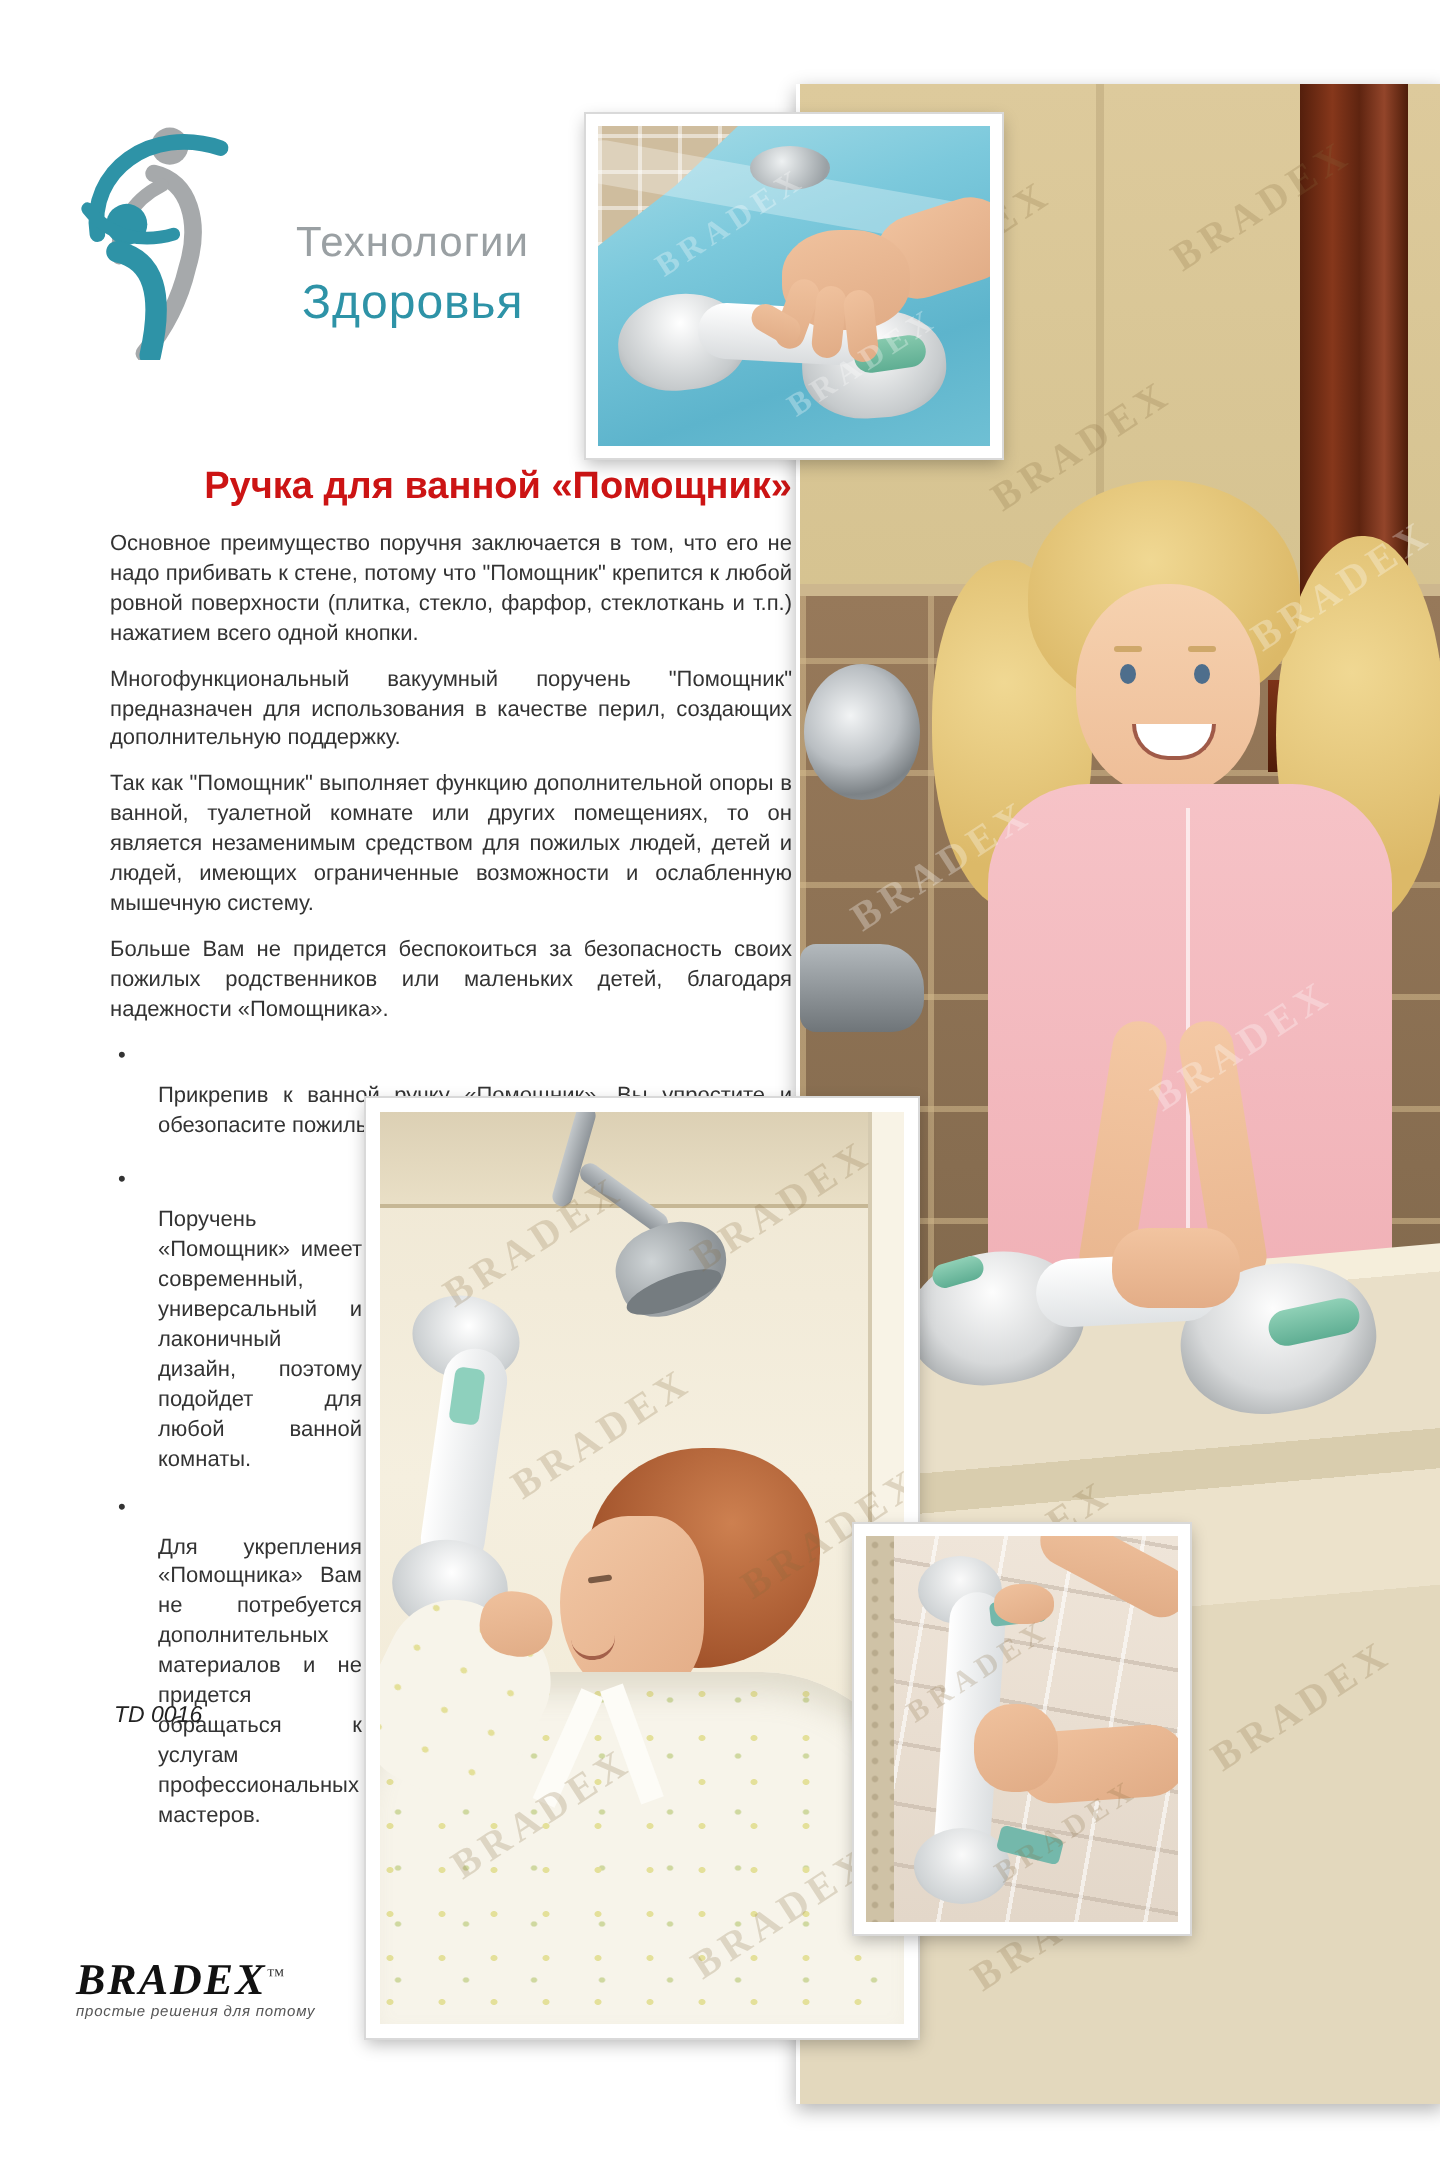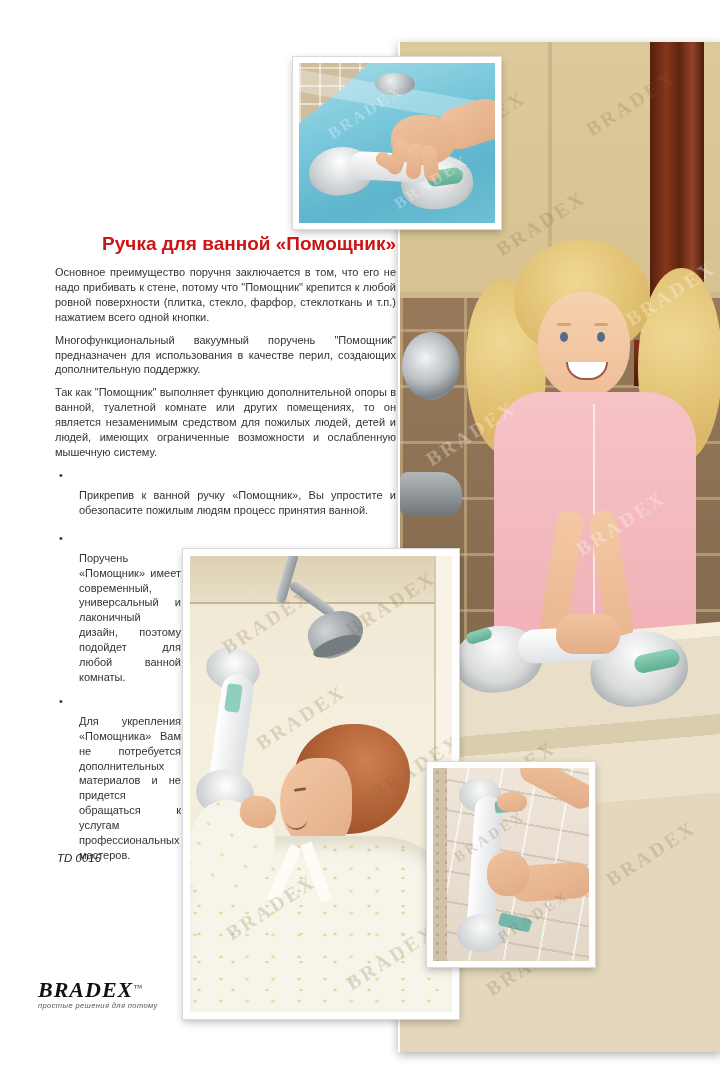--- a/index.html
+++ b/index.html
@@ -279,26 +279,40 @@
       <div class="abs i-clipB"></div>
       <div class="abs skin i-armT"></div>
       <div class="abs skin i-handT"></div>
       <div class="abs skin i-armB"></div>
       <div class="abs skin i-handB"></div>
       <span class="wm wm-d" style="left:16px;top:60px;font-size:15px;">BRADEX</span>
       <span class="wm wm-d" style="left:60px;top:140px;font-size:15px;">BRADEX</span>
     </div>
   </div>
 
+  <div class="logo-wrap">
+    <svg width="88" height="120" viewBox="0 0 90 122">
+      <circle cx="50" cy="13" r="9.5" fill="#a6a9ab"></circle>
+      <path d="M42 27 C60 31 66 52 59 75 C55 92 47 107 37 119" stroke="#a6a9ab" stroke-width="9" fill="none" stroke-linecap="round"></path>
+      <path d="M46 33 C30 41 22 56 24 70" stroke="#a6a9ab" stroke-width="7" fill="none" stroke-linecap="round"></path>
+      <path d="M76 14 C40 2 8 26 13 58" stroke="#2e93a7" stroke-width="8" fill="none" stroke-linecap="round"></path>
+      <circle cx="28" cy="53" r="10.5" fill="#2e93a7"></circle>
+      <path d="M23 67 C42 71 47 89 40 120" stroke="#2e93a7" stroke-width="11" fill="none" stroke-linecap="round"></path>
+      <path d="M8 45 C19 59 35 63 52 58" stroke="#2e93a7" stroke-width="6.5" fill="none" stroke-linecap="round"></path>
+    </svg>
+    <div class="logo-text1">Технологии</div>
+    <div class="logo-text2">Здоровья</div>
+  </div>
 
   <div class="text-col">
     <h1 class="doc-title">Ручка для ванной «Помощник»</h1>
     <p>Основное преимущество поручня заключается в том, что его не надо прибивать к стене, потому что "Помощник" крепится к любой ровной поверхности (плитка, стекло, фарфор, стеклоткань и т.п.) нажатием всего одной кнопки.</p>
     <p>Многофункциональный вакуумный поручень "Помощник" предназначен для использования в качестве перил, создающих дополнительную поддержку.</p>
     <p>Так как "Помощник" выполняет функцию дополнительной опоры в ванной, туалетной комнате или других помещениях, то он является незаменимым средством для пожилых людей, детей и людей, имеющих ограниченные возможности и ослабленную мышечную систему.</p>
+    <p>Больше Вам не придется беспокоиться за безопасность своих пожилых родственников или маленьких детей, благодаря надежности «Помощника».</p>
     <div class="bullet">
       <span class="dot">•</span>
       <span class="btxt">Прикрепив к ванной ручку «Помощник», Вы упростите и обезопасите пожилым людям процесс принятия ванной.</span>
     </div>
     <div class="narrow">
       <div class="bullet">
         <span class="dot">•</span>
         <span class="btxt">Поручень «Помощник» имеет современный, универсальный и лаконичный дизайн, поэтому подойдет для любой ванной комнаты.</span>
       </div>
       <div class="bullet">

